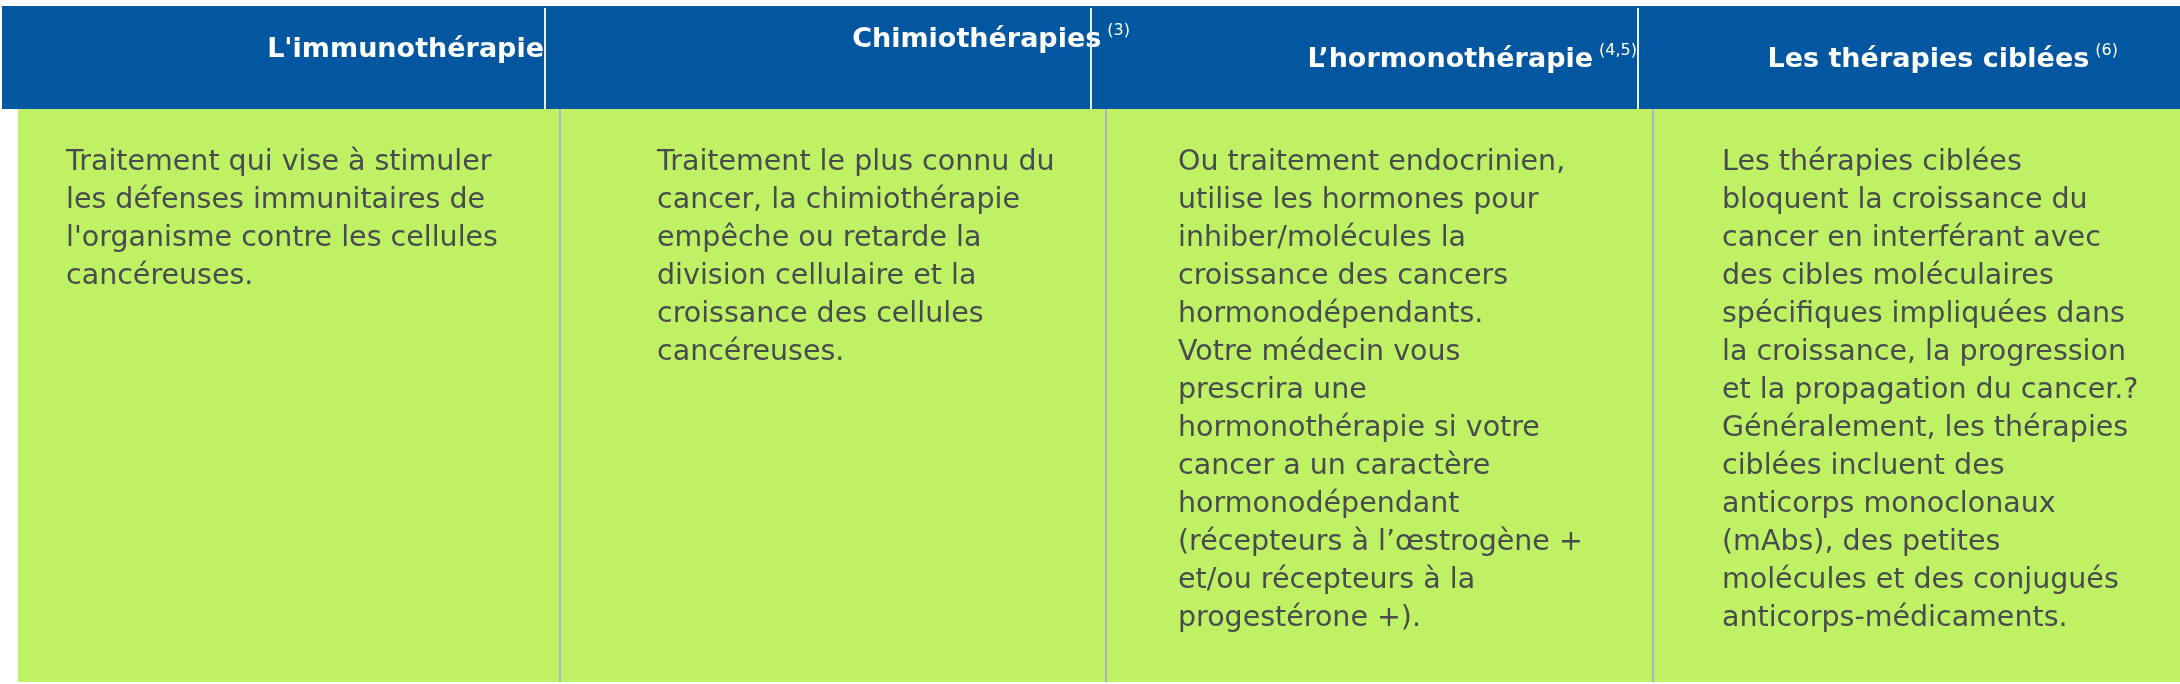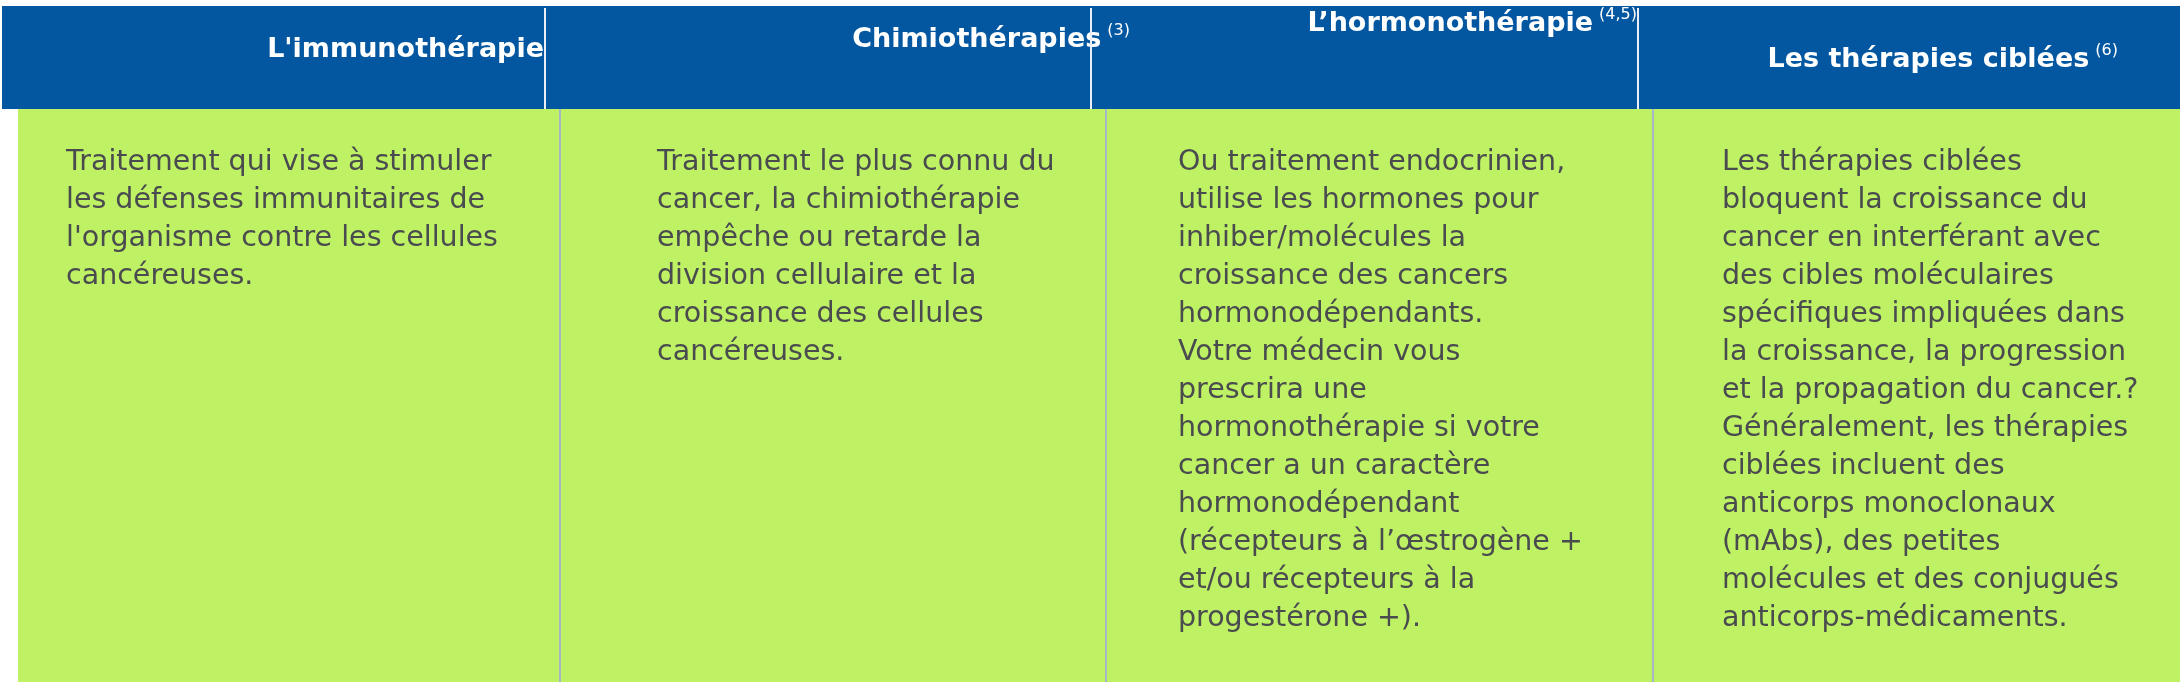--- a/index.html
+++ b/index.html
@@ -25,21 +25,21 @@
 <div class="table">
   <div class="header-row">
     <div class="hcell" style="left:0;width:542px;padding-top:26px;">
       <span>L'immunothérapie</span>
     </div>
     <div class="hsep" style="left:542px;"></div>
     <div class="hcell" style="left:544px;width:584px;padding-top:16px;">
       <span>Chimiothérapies</span><span class="sup">(3)</span>
     </div>
     <div class="hsep" style="left:1088px;"></div>
-    <div class="hcell" style="left:1090px;width:545px;border-radius:30px;">
+    <div class="hcell" style="left:1090px;width:545px;padding-top:36px;border-radius:30px;">
       <span>L’hormonothérapie</span><span class="sup">(4,5)</span>
     </div>
     <div class="hsep" style="left:1635px;"></div>
     <div class="hcell" style="left:1637px;width:479px;padding-top:36px;">
       <span>Les thérapies ciblées</span><span class="sup">(6)</span>
     </div>
   </div>
 
   <div class="body-row">
     <div class="bcell" style="left:48px;width:480px;">Traitement qui vise à stimuler

